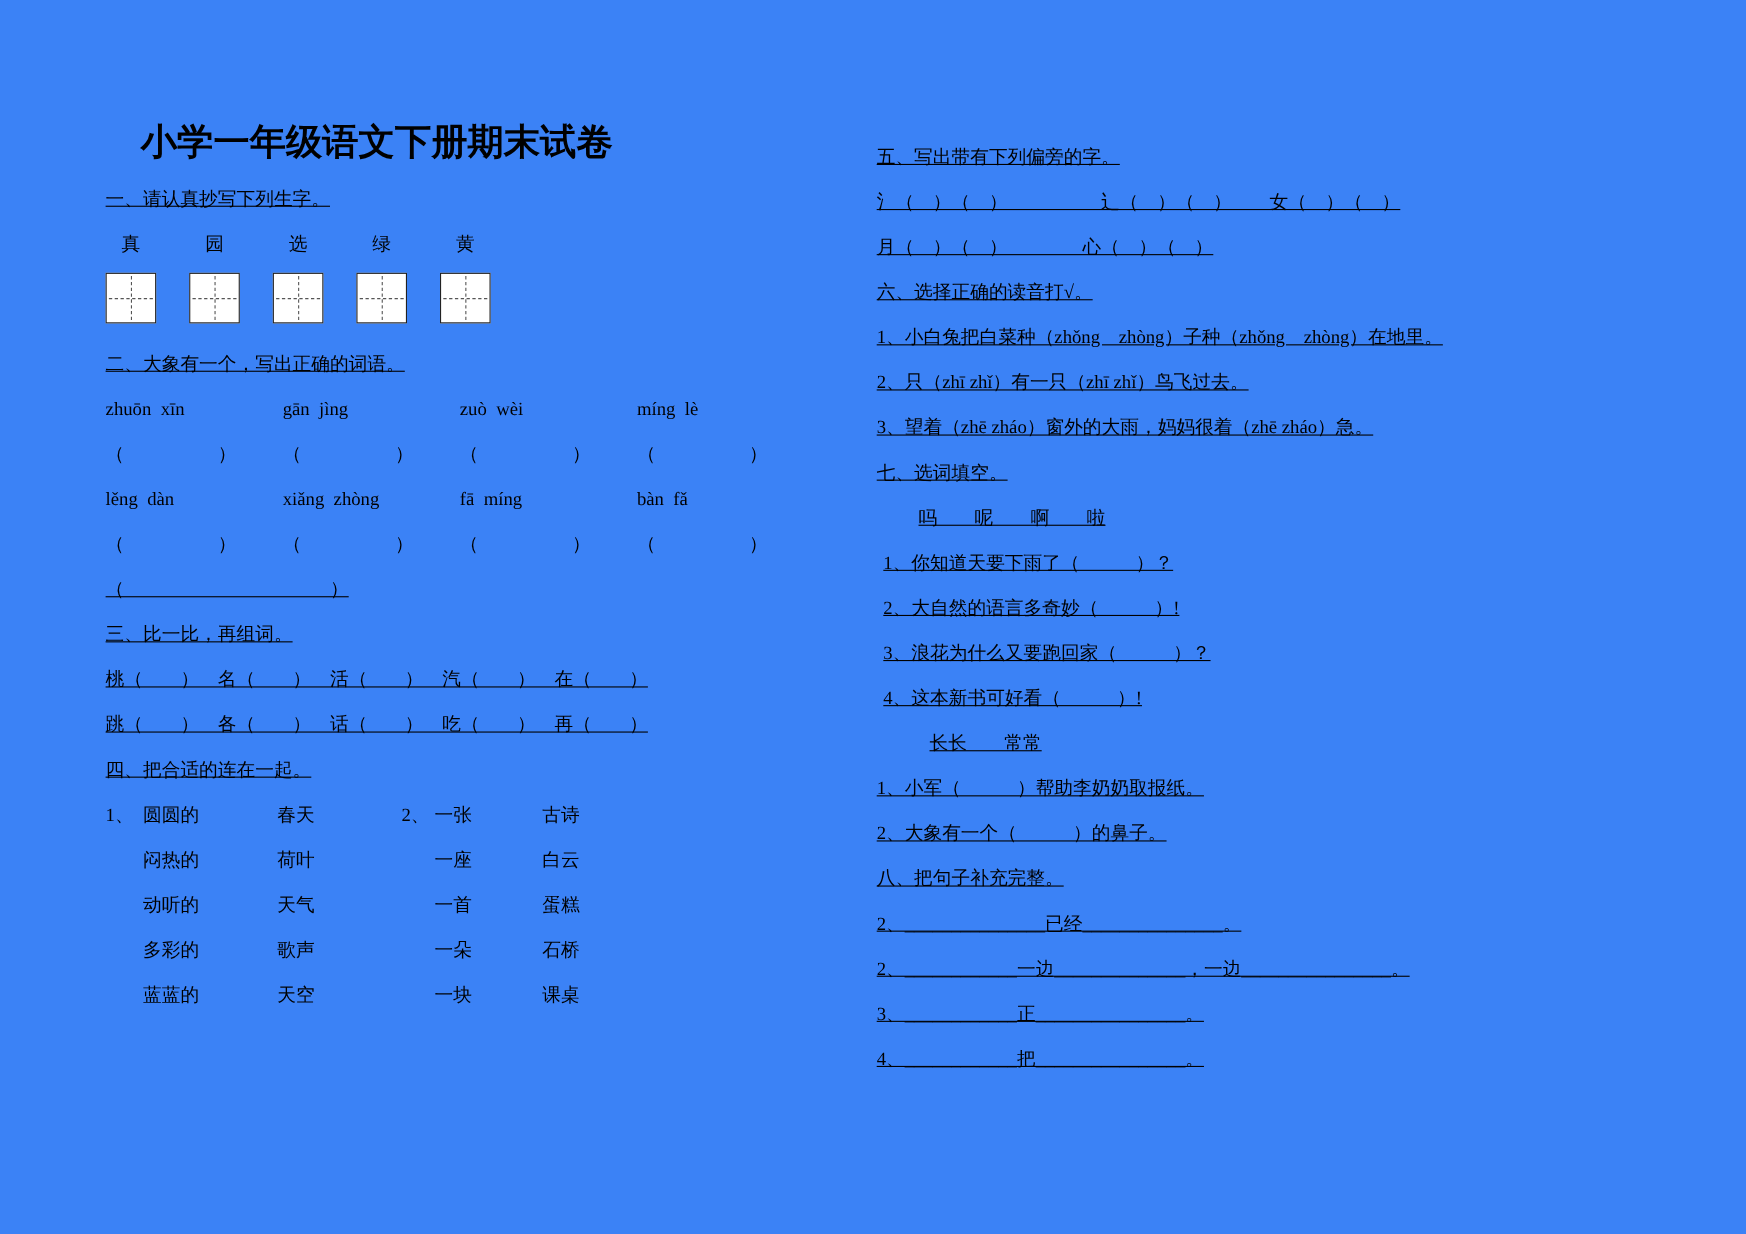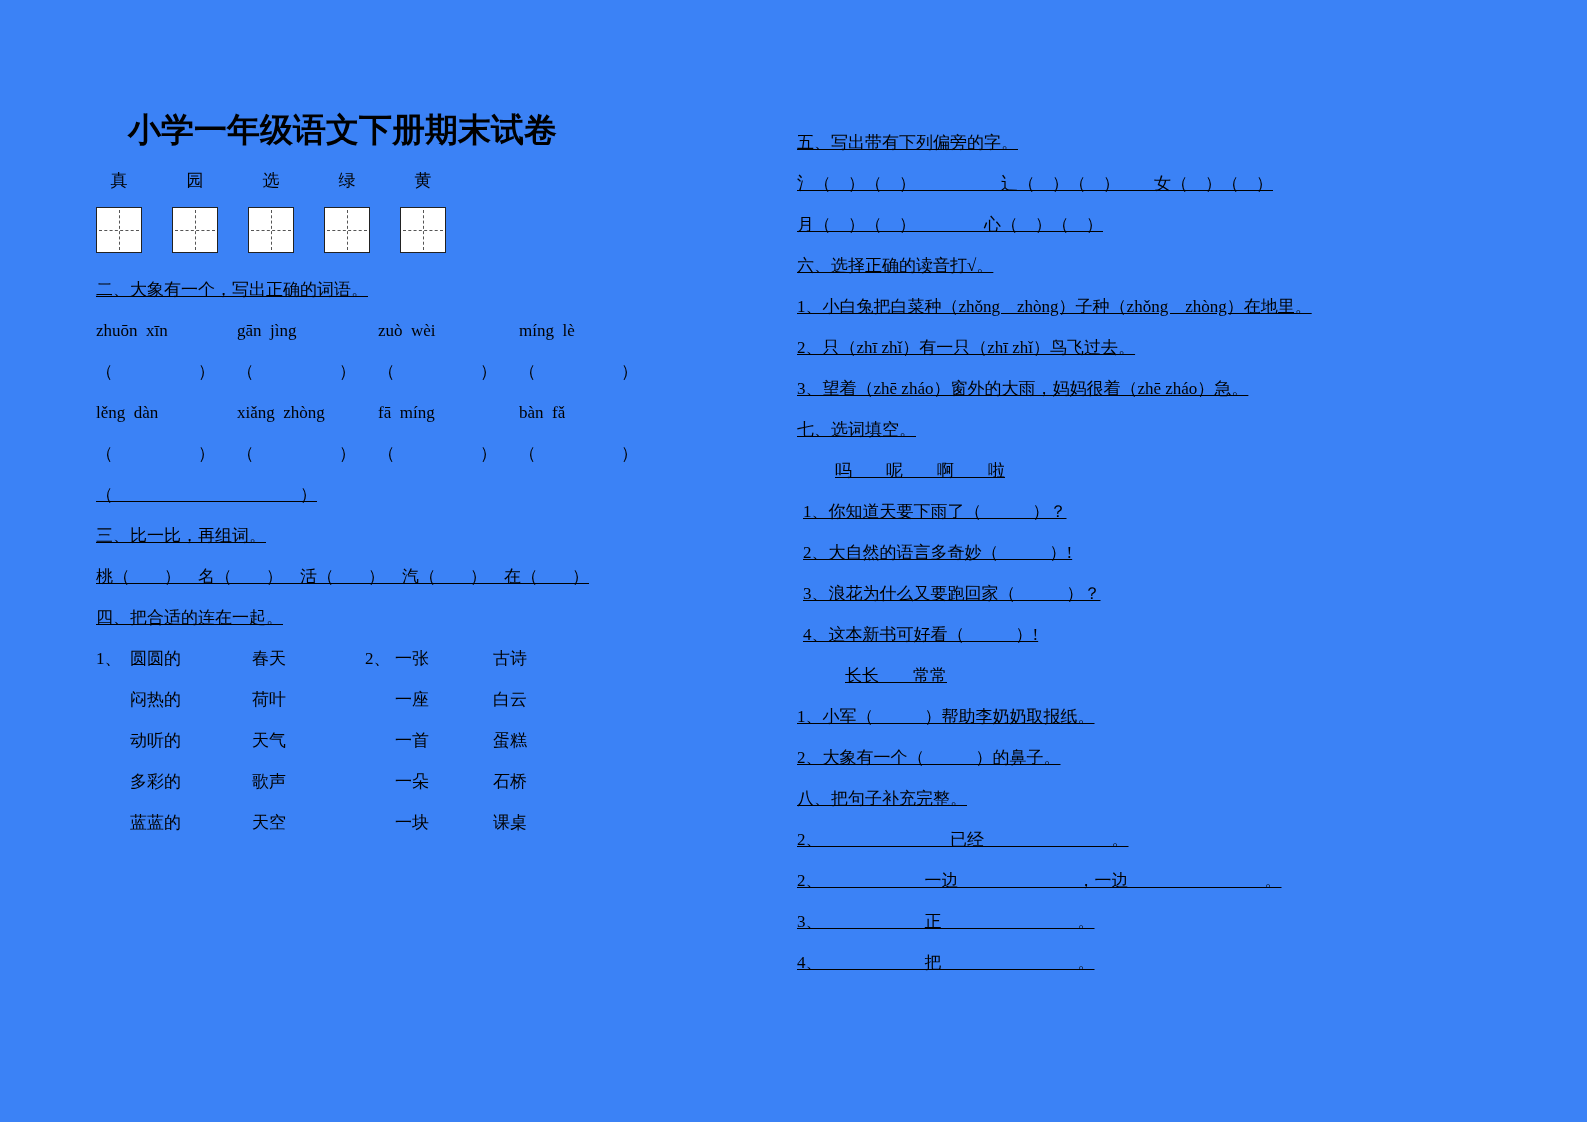--- a/index.html
+++ b/index.html
@@ -15,39 +15,40 @@
   .line  { margin:0; line-height:41px; white-space:pre;text-decoration:underline; }
 
   .char-row { display:flex; gap:30px; line-height:41px; }
   .copy-char { display:inline-block; width:46px; text-align:center; }
 
   .grid-row { display:flex; gap:30px; margin:6px 0 16px 0; }
   .tian { width:44px; height:44px; border:1px solid #222; position:relative; box-sizing:content-box; background:#fff; }
   .tian::before { content:""; position:absolute; left:2px; right:2px; top:50%; border-top:1px dashed #555; }
   .tian::after  { content:""; position:absolute; top:2px; bottom:2px; left:50%; border-left:1px dashed #555; }
 
-  .py-row { display:flex; line-height:41px; }
+  .py-row { display:flex; line-height:41px;gap:20px; }
   .py-cell { width:141px; white-space:pre; }
 
   .match-grid { display:grid; grid-template-columns:34px 122px 113px 30px 98px 110px; }
   .match-grid span { line-height:41px; white-space:pre; }
 
   .indent-bank  { padding-left:38px; }
   .indent-bank2 { padding-left:48px; }
   .indent-item  { padding-left:6px; }
 </style>
 </head>
 <body>
 
 <div class="paper">
 
   <div class="col col-left">
 
     <h1 class="title">小学一年级语文下册期末试卷</h1>
 
+    <p class="line">一、请认真抄写下列生字。</p>
 
     <div class="char-row">
       <span class="copy-char">真</span>
       <span class="copy-char">园</span>
       <span class="copy-char">选</span>
       <span class="copy-char">绿</span>
       <span class="copy-char">黄</span>
     </div>
 
     <div class="grid-row">
@@ -83,20 +84,21 @@
       <span class="py-cell">（　　　　　）</span>
       <span class="py-cell">（　　　　　）</span>
       <span class="py-cell">（　　　　　）</span>
       <span class="py-cell">（　　　　　）</span>
     </div>
 
     <p class="line">（　　　　　　　　　　　）</p>
 
     <p class="line">三、比一比，再组词。</p>
     <p class="line">桃（　　）　名（　　）　活（　　）　汽（　　）　在（　　）</p>
+    <p class="line">跳（　　）　各（　　）　话（　　）　吃（　　）　再（　　）</p>
 
     <p class="line">四、把合适的连在一起。</p>
 
     <div class="match-grid">
       <span>1、</span>
       <span>圆圆的</span>
       <span>春天</span>
       <span>2、</span>
       <span>一张</span>
       <span>古诗</span>

